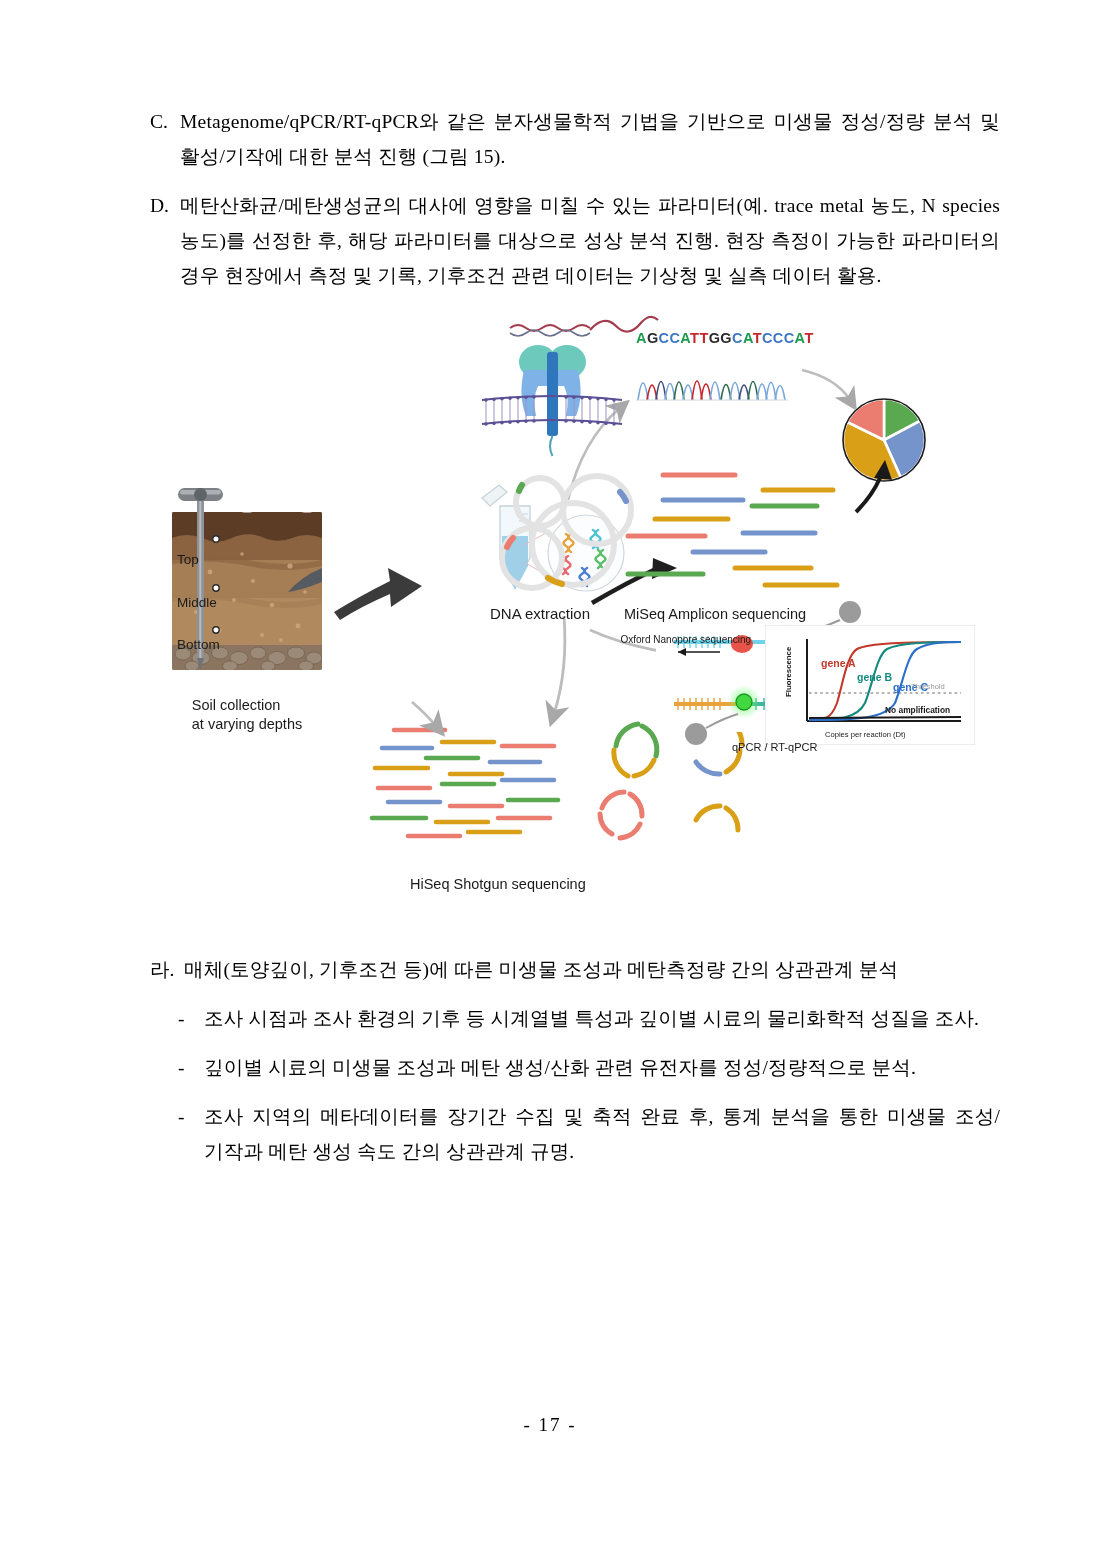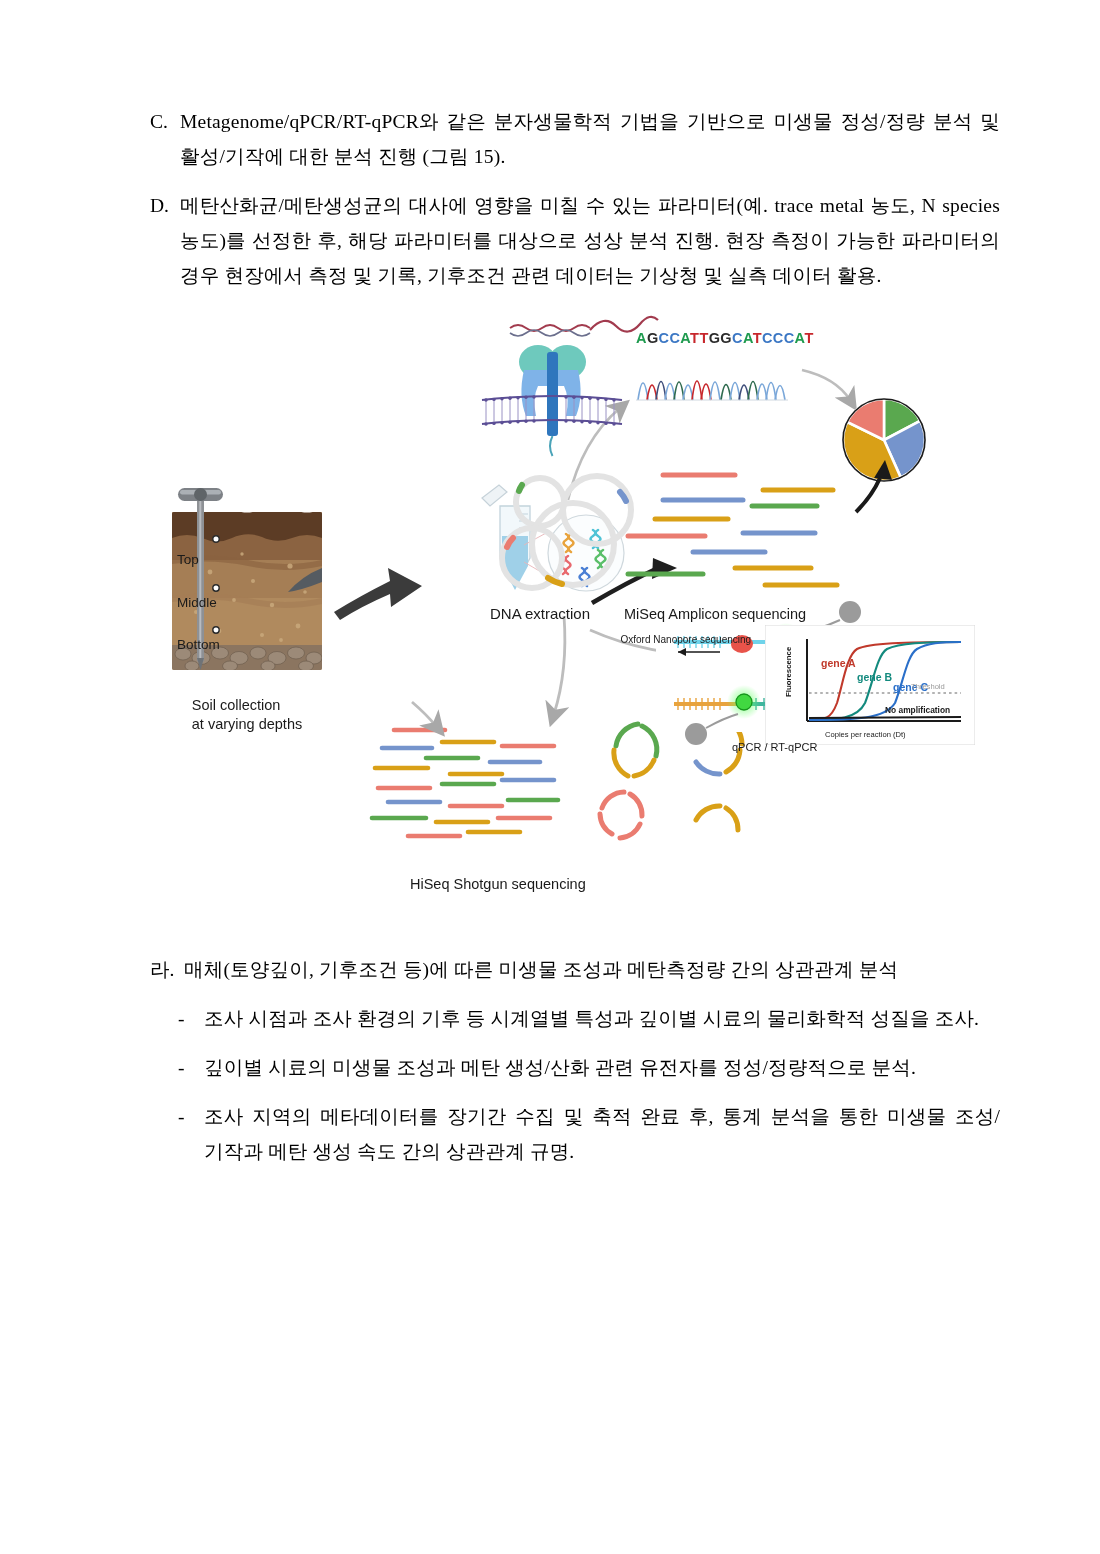--- a/index.html
+++ b/index.html
@@ -579,14 +579,15 @@
         <div class="list-text">깊이별 시료의 미생물 조성과 메탄 생성/산화 관련 유전자를 정성/정량적으로 분석.</div>
       </div>
       <div class="list-item dash-item">
         <div class="list-marker">-</div>
         <div class="list-text">조사 지역의 메타데이터를 장기간 수집 및 축적 완료 후, 통계 분석을 통한 미생물 조성/기작과 메탄 생성 속도 간의 상관관계 규명.</div>
       </div>
     </div>
 
   </div>
 
+  <div class="page-number" style="top:1414px;">- 17 -</div>
 
 </div>
 
 </body></html>

